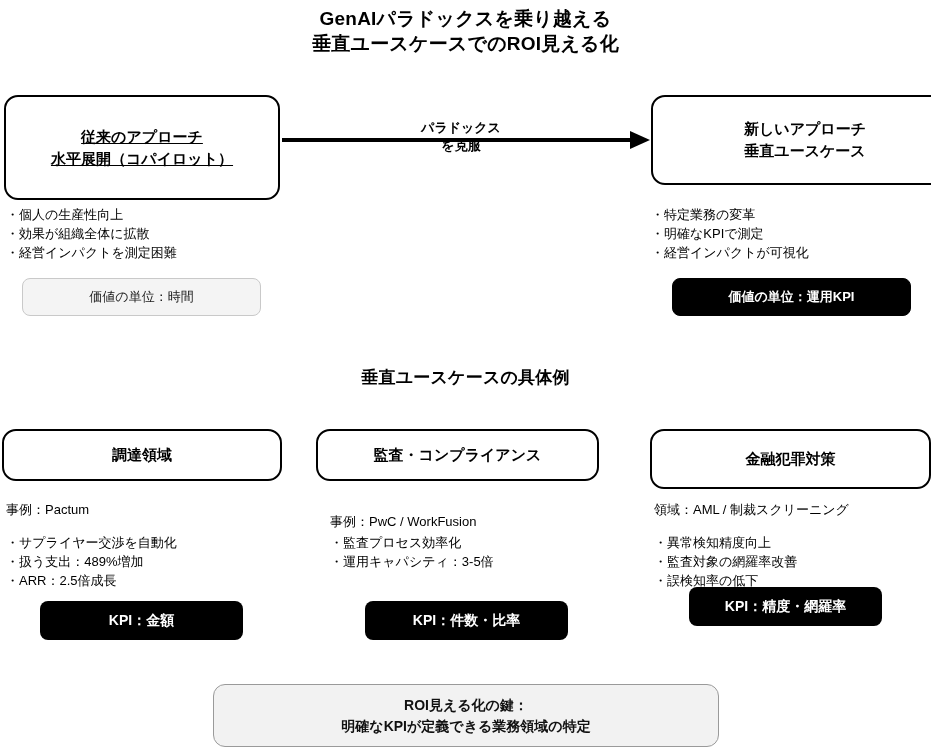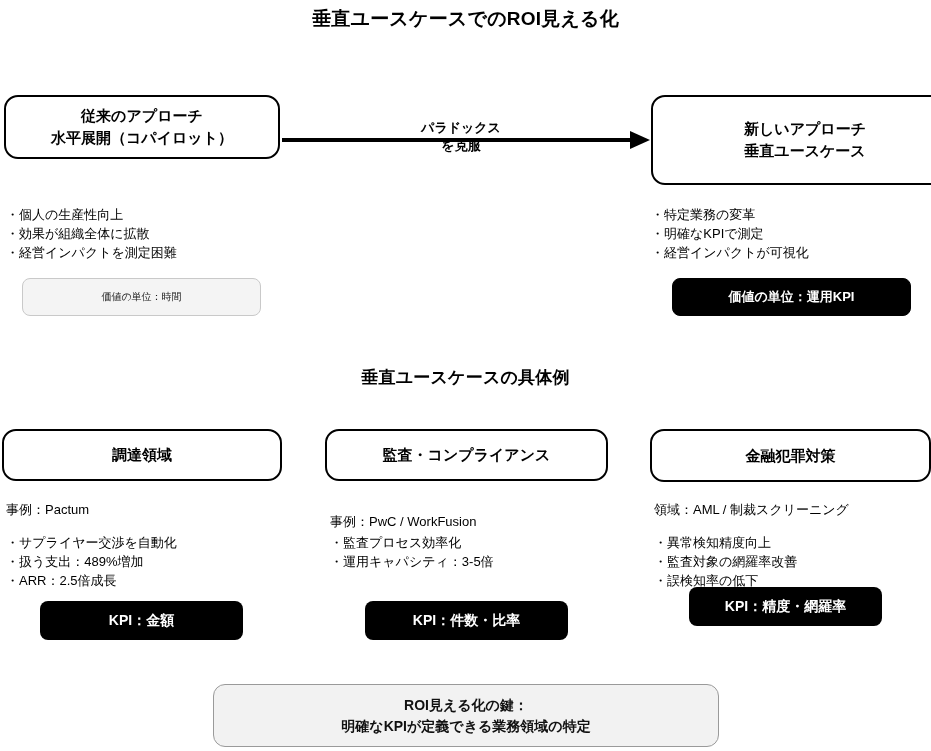--- a/index.html
+++ b/index.html
@@ -81,21 +81,21 @@
     display: flex;
     align-items: center;
     justify-content: center;
     text-align: center;
     border-radius: 8px;
   }
   .pill-light {
     background: #f4f4f4;
     border: 1px solid #c9c9c9;
     color: #1a1a1a;
-    font-size: 10px;
+    font-size: 13px;
     font-weight: normal;
     text-align: center;
   }
   .pill-dark {
     background: #000000;
     border: 1px solid #000000;
     color: #ffffff;
     font-size: 13px;
     font-weight: bold;
   }
@@ -139,24 +139,25 @@
   }
   .arrow-label .line { display: block; }
   svg.arrow-svg { position: absolute; overflow: visible; }
 </style>
 </head>
 <body>
 
 <div id="canvas">
 
   <div class="abs main-title">
+    <span class="line">GenAIパラドックスを乗り越える</span>
     <span class="line">垂直ユースケースでのROI見える化</span>
   </div>
 
-  <div class="abs obox" style="left:4px; top:95px; width:276px; height:64px;">
+  <div class="abs obox" style="left:4px; top:95px; width:276px; height:105px;text-decoration:underline;">
     <div>
       <span class="line">従来のアプローチ</span>
       <span class="line">水平展開（コパイロット）</span>
     </div>
   </div>
 
   <svg class="arrow-svg" style="left:282px; top:126px; width:368px; height:28px;" width="368" height="28" viewBox="0 0 368 28">
     <line x1="0" y1="14" x2="352" y2="14" stroke="#000000" stroke-width="4"></line>
     <polygon points="368,14 348,5 348,23" fill="#000000"></polygon>
   </svg>
@@ -195,31 +196,31 @@
   <div class="abs obox" style="left:2px; top:429px; width:280px; height:52px;">
     <span>調達領域</span>
   </div>
   <div class="abs bullets" style="left:6px; top:533px; width:310px;">
     <div>・サプライヤー交渉を自動化</div>
     <div>・扱う支出：489%増加</div>
     <div>・ARR：2.5倍成長</div>
   </div>
   <div class="abs kpi-box" style="left:40px; top:601px; width:203px; height:39px;">KPI：金額</div>
 
-  <div class="abs obox" style="left:325px; top:429px; width:283px; height:52px;">
+  <div class="abs obox" style="left:316px; top:429px; width:283px; height:52px;">
     <span>監査・コンプライアンス</span>
   </div>
   <div class="abs lead-line" style="left:330px; top:500px; width:300px;margin-top:12px;">事例：PwC / WorkFusion</div>
   <div class="abs bullets" style="left:330px; top:533px; width:310px;">
     <div>・監査プロセス効率化</div>
     <div>・運用キャパシティ：3-5倍</div>
   </div>
   <div class="abs kpi-box" style="left:365px; top:601px; width:203px; height:39px;">KPI：件数・比率</div>
 
-  <div class="abs obox" style="left:650px; top:429px; width:281px; height:53px;">
+  <div class="abs obox" style="left:650px; top:429px; width:281px; height:60px;">
     <span>金融犯罪対策</span>
   </div>
   <div class="abs lead-line" style="left:654px; top:500px; width:300px;">領域：AML / 制裁スクリーニング</div>
   <div class="abs bullets" style="left:654px; top:533px; width:310px;">
     <div>・異常検知精度向上</div>
     <div>・監査対象の網羅率改善</div>
     <div>・誤検知率の低下</div>
   </div>
   <div class="abs kpi-box" style="left:689px; top:587px; width:193px; height:39px;">KPI：精度・網羅率</div>
 

